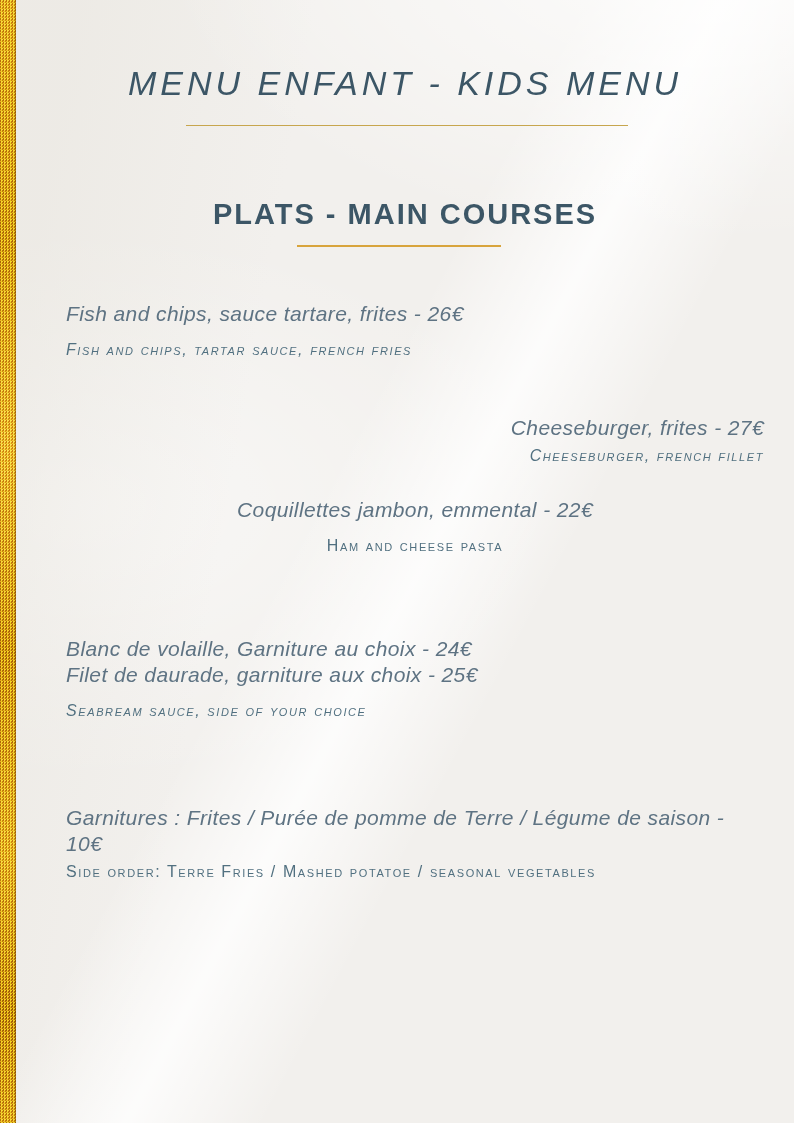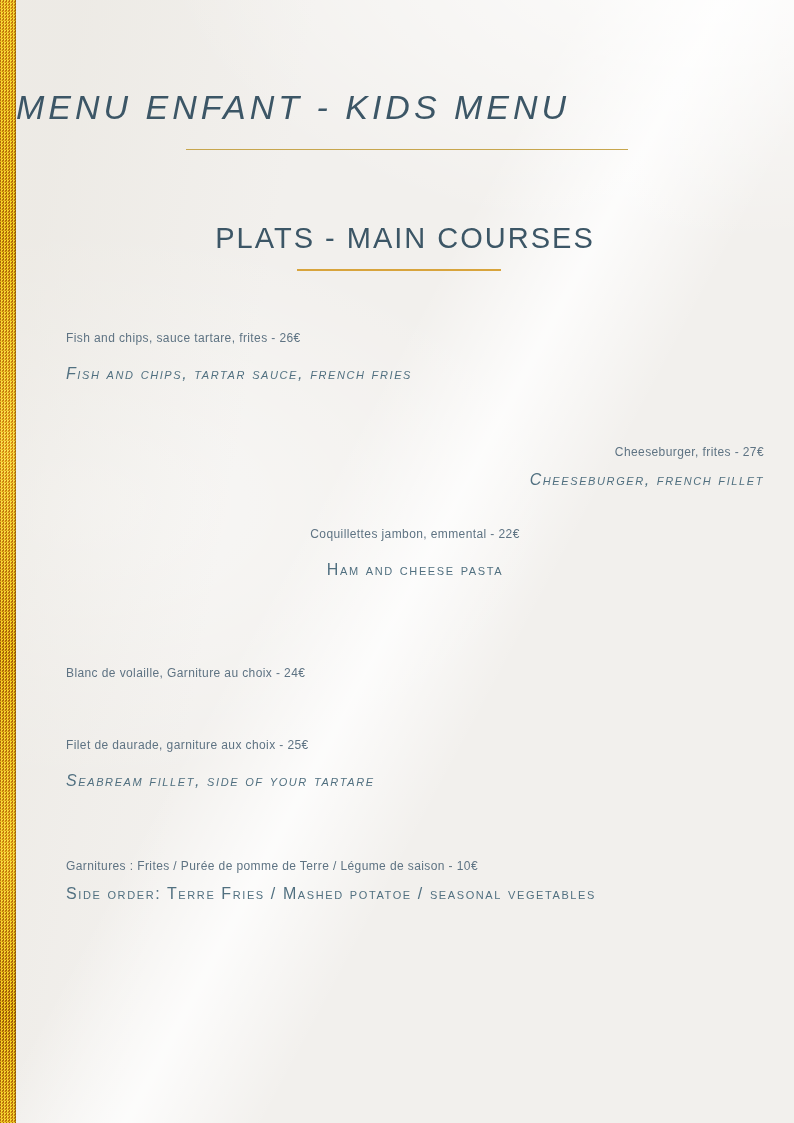--- a/index.html
+++ b/index.html
@@ -26,58 +26,58 @@
   }
   .gold-strip{
     position:absolute;left:0;top:0;width:16px;height:1123px;
     background-image:
       linear-gradient(180deg,#caa23f,#b08a28 22%,#d8b257 40%,#a87f24 58%,#cfa946 76%,#9c7620 90%,#c19a38),
       repeating-conic-gradient(#f0d27a 0% 25%, #8f6a1c 25% 50%, #d2ab4a 50% 75%, #7a5a16 75% 100%);
     background-size:100% 100%, 3px 3px;
     background-blend-mode:overlay;
     box-shadow:inset -1px 0 1px rgba(90,60,5,.35);
   }
-  header{padding-top:88px;text-align:left;}
+  header{padding-top:64px;text-align:center;}
   h1{
     margin:0 0 0 16px;
     font-size:34px;font-weight:300;font-style:italic;
     letter-spacing:4px;color:var(--text-heading);
   }
   .rule{border:0;height:1px;background:var(--gold-line);}
   .rule-title{width:442px;margin:22px auto 0 186px;}
   h2{
     margin:72px 0 0 16px;text-align:center;
-    font-size:29px;font-weight:400;font-style:normal;
+    font-size:29px;font-weight:700;font-style:normal;
     letter-spacing:2px;color:var(--text-heading);
   }
   .rule-section{width:204px;height:2px;margin:14px auto 0 auto;
     margin-left:297px;background:var(--gold-underline);}
   .menu{
     list-style:none;margin:0;padding:0 30px 0 66px;
   }
   .item{display:block;}
   .item .fr{
     display:block;
-    font-size:12px;font-weight:400;letter-spacing:.4px;
-    line-height:26px;color:var(--text-fr);
+    font-size:21px;font-weight:400;letter-spacing:.4px;
+    line-height:26px;color:var(--text-fr);font-style:italic;
   }
   .item .en{
     display:block;margin-top:12px;
     font-size:16px;font-weight:400;font-style:italic;
     font-variant:small-caps;letter-spacing:1.6px;
     line-height:21px;color:var(--text-en);
   }
   .item.tight .en{margin-top:4px;}
   .item.upright .en{font-style:normal;}
   .item:nth-child(1){margin-top:54px;}
   .item:nth-child(2){margin-top:55px;text-align:right;}
   .item:nth-child(3){margin-top:31px;text-align:center;}
   .item:nth-child(4){margin-top:80px;}
-  .item:nth-child(5){margin-top:46px;}
-  .item:nth-child(6){margin-top:62px;}
+  .item:nth-child(5){}
+  .item:nth-child(6){margin-top:84px;}
 </style>
 </head>
 <body>
 
 <div class="page">
   <div class="gold-strip"></div>
 
   <header>
     <h1>MENU ENFANT - KIDS MENU</h1>
     <div class="rule rule-title"></div>
@@ -98,21 +98,21 @@
       </li>
       <li class="item upright">
         <span class="fr">Coquillettes jambon, emmental - 22€</span>
         <span class="en">Ham and cheese pasta</span>
       </li>
       <li class="item">
         <span class="fr">Blanc de volaille, Garniture au choix - 24€</span>
       </li>
       <li class="item">
         <span class="fr">Filet de daurade, garniture aux choix - 25€</span>
-        <span class="en">Seabream fillet, side of your tartare</span>
+        <span class="en">Seabream sauce, side of your choice</span>
       </li>
       <li class="item tight upright">
         <span class="fr">Garnitures : Frites / Purée de pomme de Terre / Légume de saison - 10€</span>
         <span class="en">Side order: Terre Fries / Mashed potatoe / seasonal vegetables</span>
       </li>
     </ul>
   </section>
 </div>
 
 </body></html>

